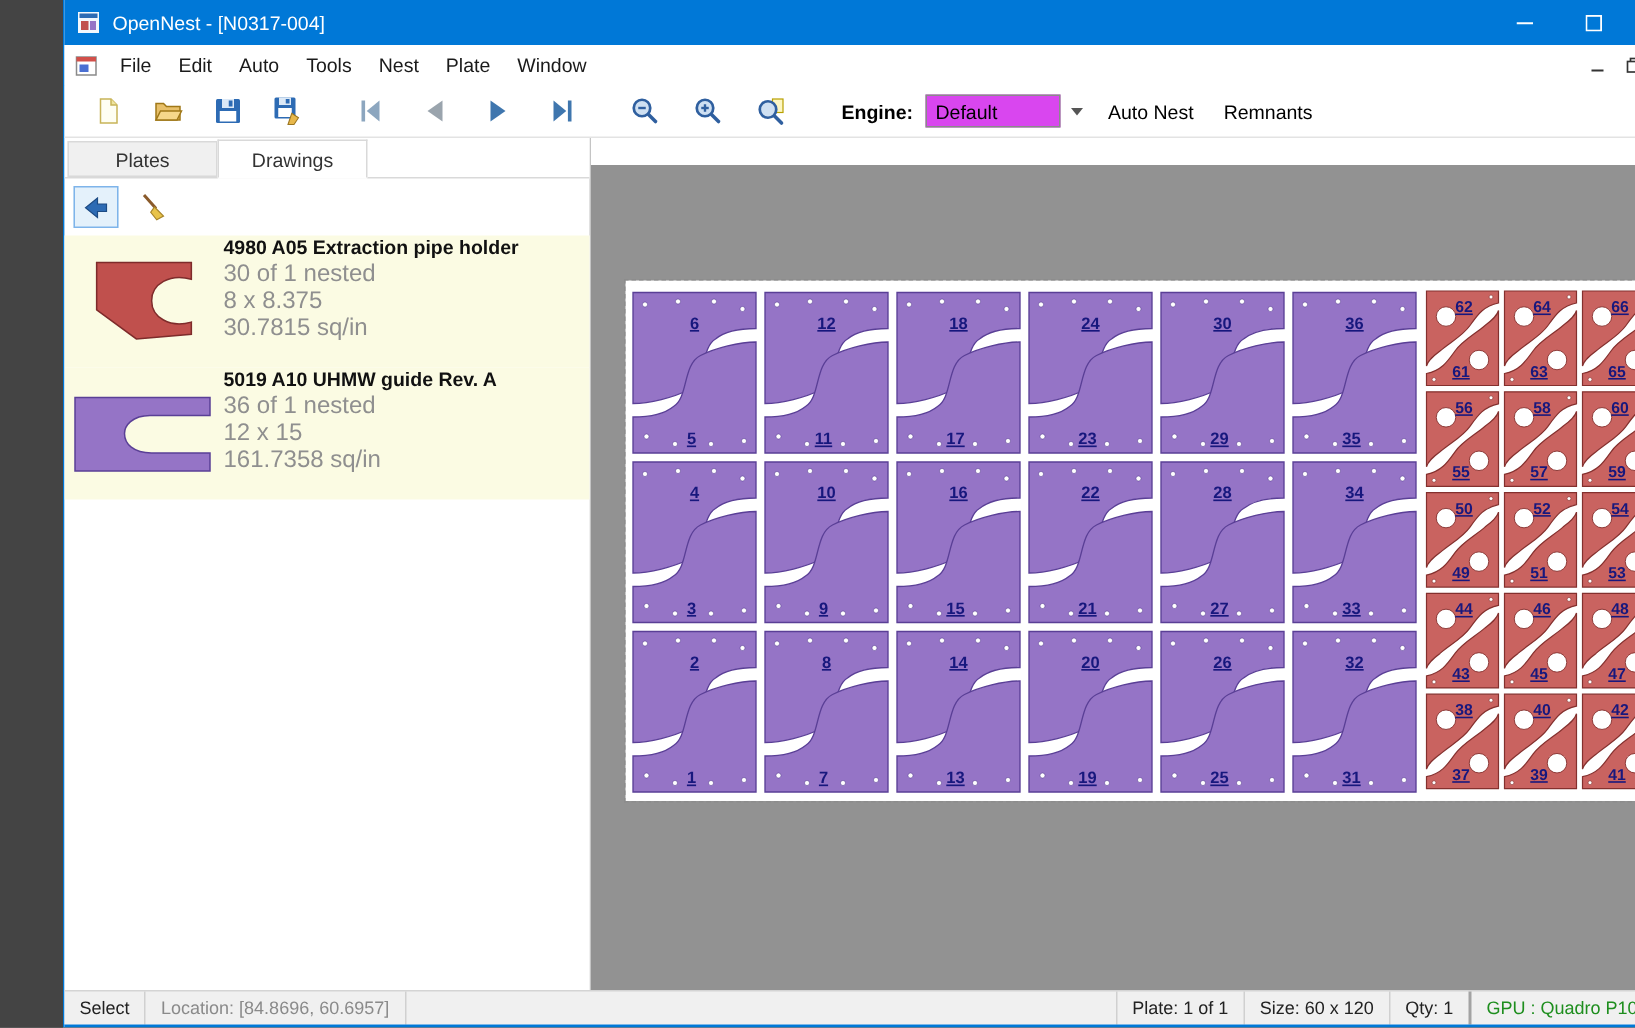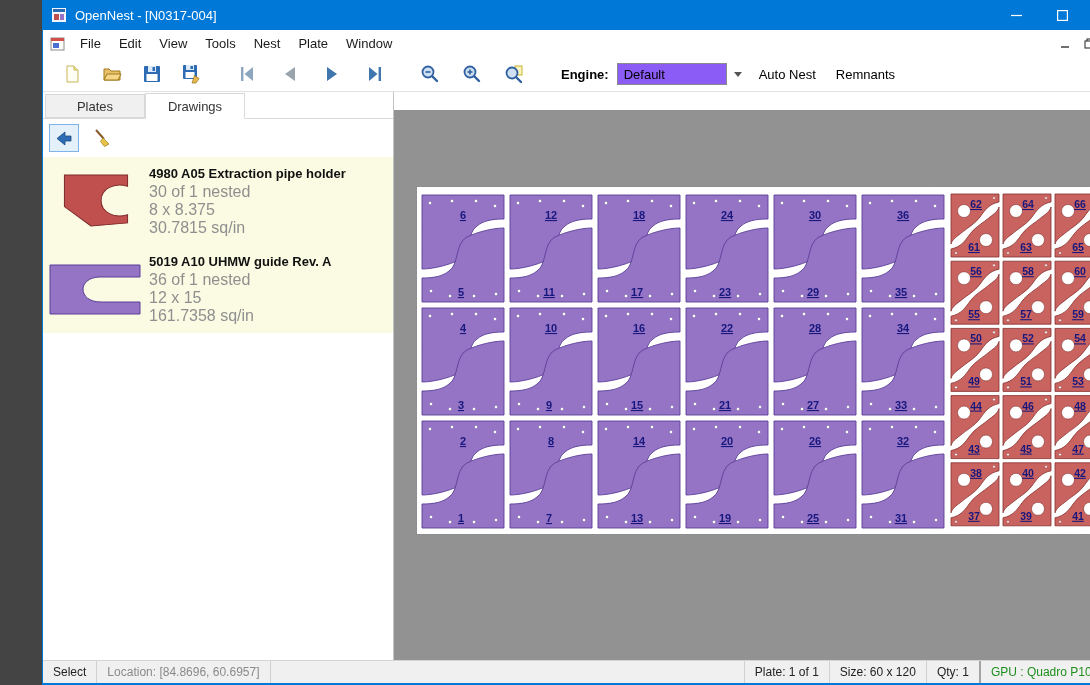--- a/index.html
+++ b/index.html
@@ -21,35 +21,35 @@
   .menu-item { padding:5px 9px; cursor:default; }
   .menu-right { margin-left:auto; display:flex; align-items:center; padding-right:6px; }
   .mdi-btn { width:24px; height:20px; display:flex; align-items:center; justify-content:center; }
 
   
   .toolbar { height:35px; background:#fff; border-bottom:1px solid #e3e3e3; display:flex; align-items:center; font-size:13px; flex:0 0 auto; }
   .tb-btn { width:34px; height:30px; display:flex; align-items:center; justify-content:center; }
   .tb-group { display:flex; align-items:center; }
   .tb-gap { width:22px; }
   .engine-label { font-weight:bold; margin:0 8px 0 30px; }
-  .engine-combo { width:110px; height:22px; border:1px solid #8a8a8a; background:#8b5cf6; display:flex; align-items:center; padding-left:6px; position:relative; font-size:13px; }
+  .engine-combo { width:90px; height:22px; border:1px solid #8a8a8a; background:#d946ef; display:flex; align-items:center; padding-left:6px; position:relative; font-size:13px; }
   .combo-arrow { position:absolute; right:-16px; top:8px; width:0; height:0; border-left:4px solid transparent; border-right:4px solid transparent; border-top:5px solid #555; }
   .tb-textbtn { margin-left:26px; padding:4px 6px; cursor:default; }
 
   
   .main { flex:1 1 auto; display:flex; overflow:hidden; }
   .panel { width:351px; flex:0 0 351px; background:#fff; border-right:1px solid #c4c4c4; display:flex; flex-direction:column; }
   .tabstrip { height:27px; display:flex; align-items:flex-end; padding-left:2px; border-bottom:1px solid #d9d9d9; background:#fff; }
   .tab { width:100px; height:24px; display:flex; align-items:center; justify-content:center; font-size:13px; border:1px solid #d9d9d9; background:#f0f0f0; color:#333; }
   .tab.active { background:#fff; border-bottom:1px solid #fff; margin-bottom:-1px; height:26px; }
   .panel-toolbar { height:38px; display:flex; align-items:center; gap:8px; padding-left:6px; }
   .ptool-btn { width:30px; height:28px; display:flex; align-items:center; justify-content:center; border:1px solid transparent; }
   .ptool-btn.selected { border:1px solid #7eb4ea; background:#e4f1fb; }
   .drawing-list { flex:1; background:#fff; }
-  .drawing-item { height:88px; display:flex; align-items:center; background:#fbfbe3; }
+  .drawing-item { height:88px; display:flex; background:#fbfbe3; }
   .thumb { width:106px; flex:0 0 106px; display:flex; align-items:center; justify-content:center; }
   .d-info { font-size:16px; color:#8f8f8f; line-height:18px; }
   .d-title { font-size:13px; font-weight:bold; color:#111; margin-bottom:2px; }
 
   
   .canvas { flex:1 1 auto; position:relative; background:#fff; overflow:hidden; }
   .canvas-gray { position:absolute; left:0; right:0; top:18px; bottom:0; background:#929292; }
   .plate { position:absolute; left:23px; top:77px; width:690px; height:347px; background:#ffffff; outline:1px dashed #8c8c8c; }
   .plate svg { display:block; }
 
@@ -97,21 +97,21 @@
   </div>
 
   <div class="menubar">
     <svg class="mdi-icon" viewBox="0 0 16 16">
       <rect x="1" y="2" width="13" height="12" fill="#fff" stroke="#8a8a8a"></rect>
       <rect x="1" y="2" width="13" height="3" fill="#d2504a"></rect>
       <rect x="3" y="7" width="6" height="5" fill="#4a6fd2"></rect>
     </svg>
     <div class="menu-item">File</div>
     <div class="menu-item">Edit</div>
-    <div class="menu-item">View</div>
+    <div class="menu-item">Auto</div>
     <div class="menu-item">Tools</div>
     <div class="menu-item">Nest</div>
     <div class="menu-item">Plate</div>
     <div class="menu-item">Window</div>
     <div class="menu-right">
       <div class="mdi-btn">
         <svg width="10" height="10" viewBox="0 0 10 10">
             <line x1="1" y1="8" x2="9" y2="8" stroke="#333" stroke-width="1.4"></line>
           </svg>
       </div>

